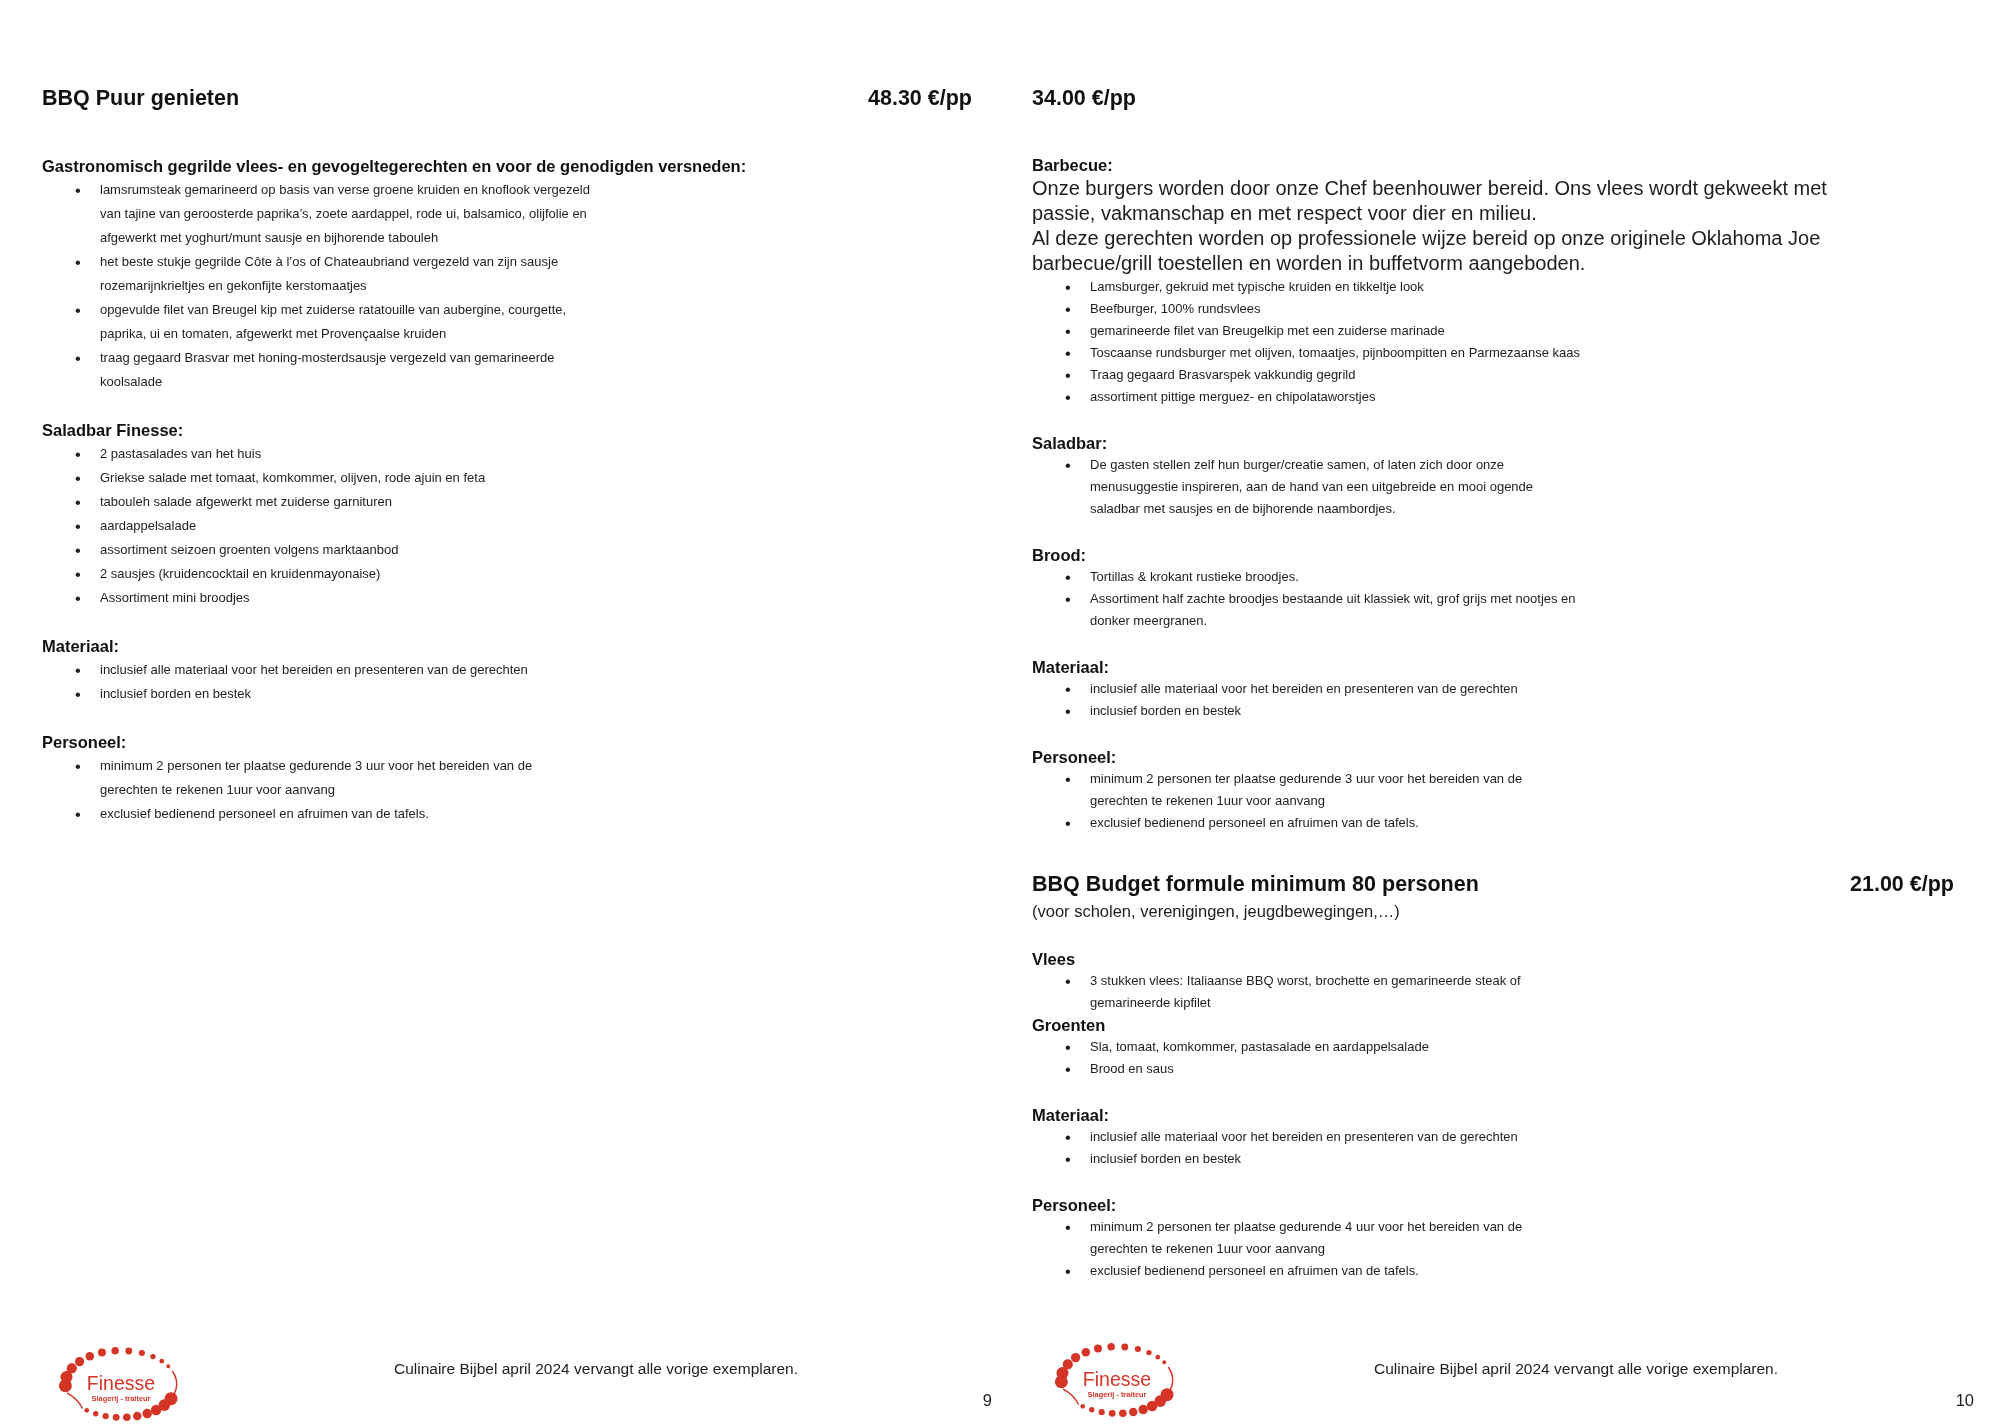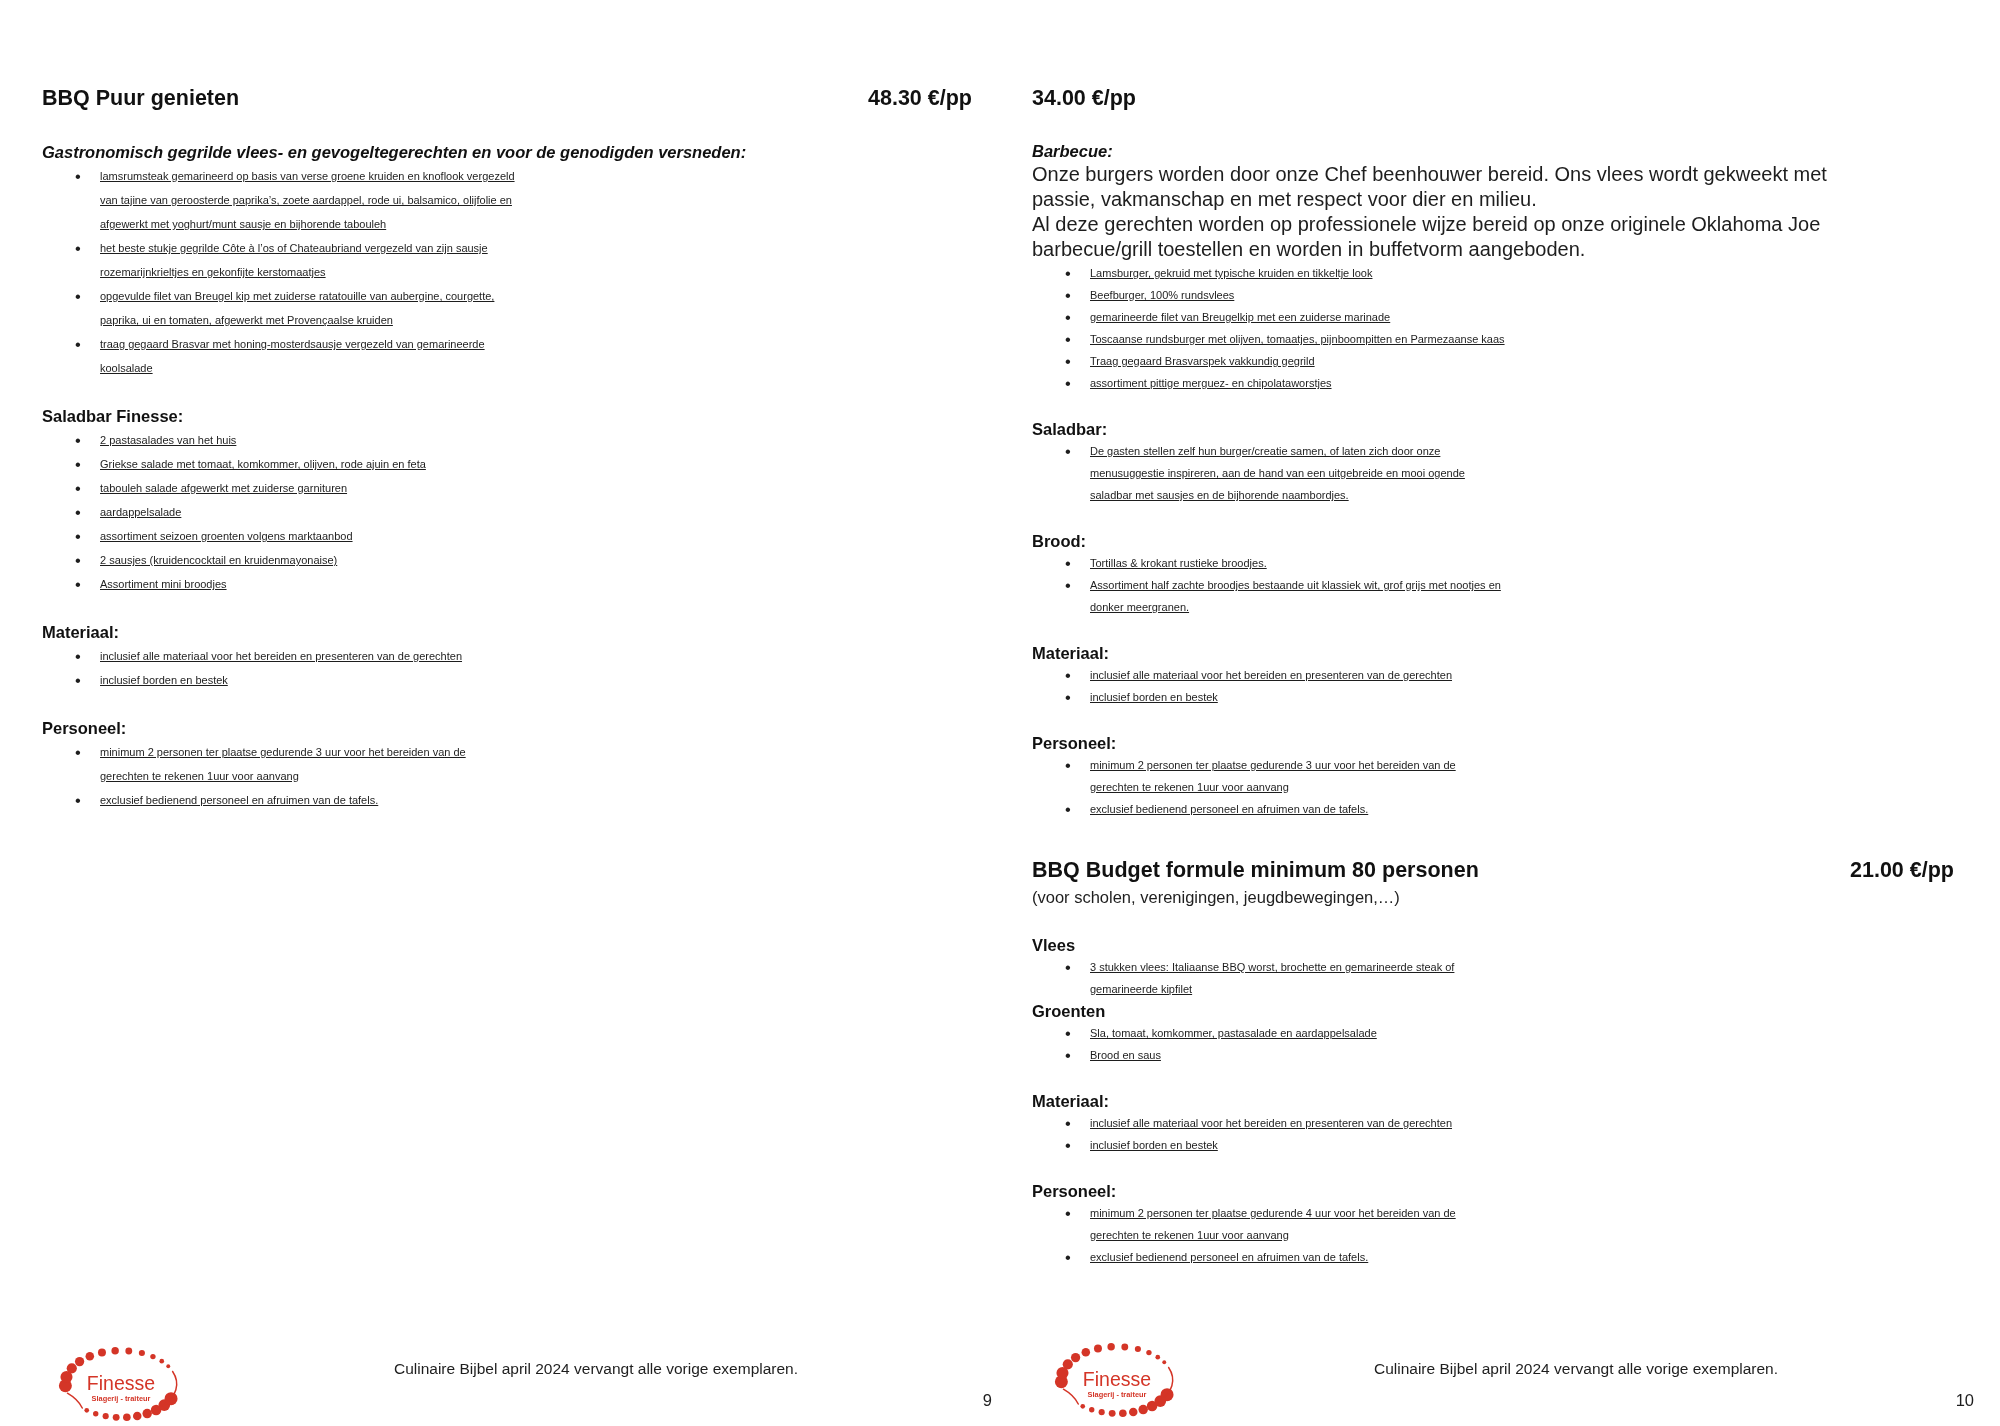--- a/index.html
+++ b/index.html
@@ -21,30 +21,30 @@
   }
   .title-row.title2{margin-top:36px;}
   .tt{white-space:pre;}
   .pp{white-space:pre;}
 
   .heading{
     font-weight:bold;font-size:16.5px;line-height:22px;
     margin-top:24px;color:#111;white-space:pre-line;
   }
   .page-9 .heading{line-height:24px;}
-  .heading.first{margin-top:28px;font-style:italic;}
+  .heading.first{margin-top:42px;}
   .heading.tight{margin-top:0;}
 
   .para{font-size:20px;line-height:25px;white-space:pre-line;}
   .subtitle{font-size:16.5px;line-height:26px;white-space:pre-line;}
 
   ul.bullets{margin:0;padding:0;list-style:none;}
   ul.bullets li{
     position:relative;padding-left:58px;
-    font-size:11px;line-height:22px;white-space:pre-line;text-decoration:underline;
+    font-size:13px;line-height:22px;white-space:pre-line;
   }
   .page-9 ul.bullets li{line-height:24px;}
   ul.bullets li::before{
     content:"\2022";position:absolute;left:33px;top:0;
     font-size:16.5px;
   }
 
   .footer{position:absolute;left:16px;top:0;width:100%;height:100%;pointer-events:none;margin-top:39px;}
   .logo{position:absolute;left:40px;top:1296px;width:130px;height:98px;}
   .page-10 .logo{left:36px;top:1292px;}

